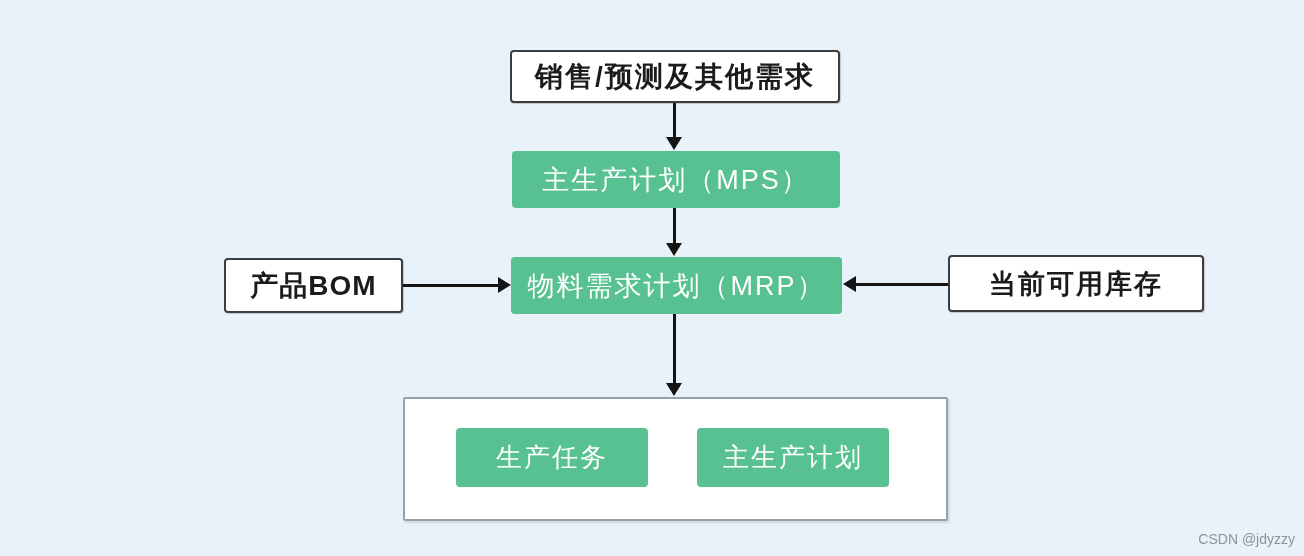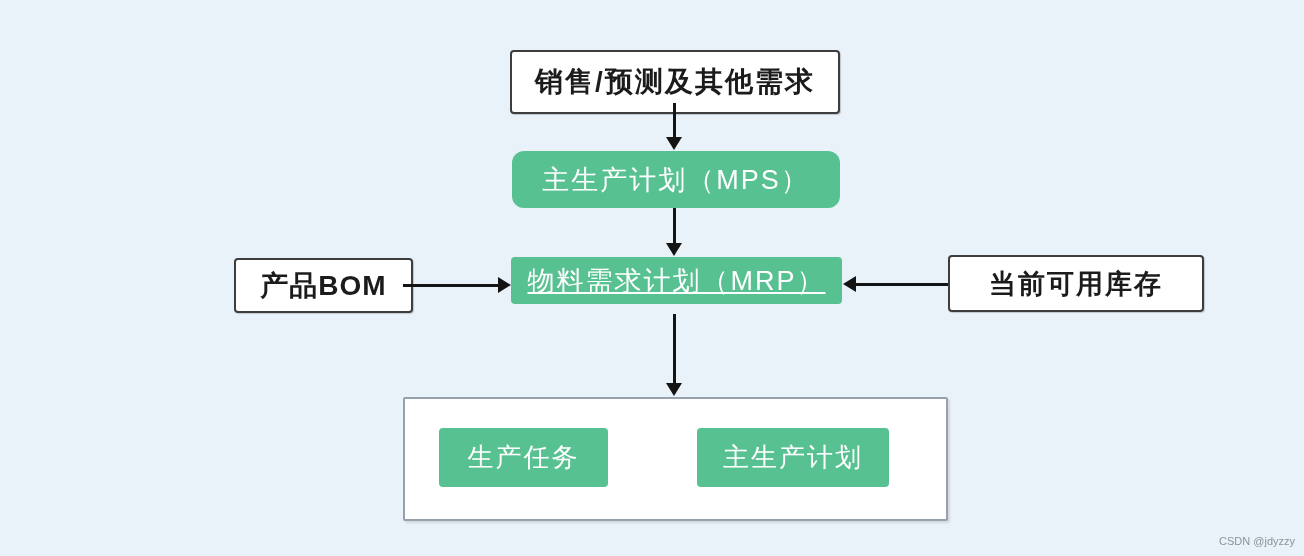--- a/index.html
+++ b/index.html
@@ -75,53 +75,53 @@
     position: absolute;
     width: 0; height: 0;
     border-top: 8px solid transparent;
     border-bottom: 8px solid transparent;
     border-right: 13px solid #141414;
   }
   .watermark {
     position: absolute;
     right: 9px;
     bottom: 9px;
-    font-size: 11px;
+    font-size: 14px;
     color: #8d939c;
     letter-spacing: 0;
   }
 </style>
 </head>
 <body>
 
 <div class="canvas">
 
-  <div class="node white" style="left:510px; top:50px; width:330px; height:64px; font-size:28px;">
+  <div class="node white" style="left:510px; top:50px; width:330px; height:53px; font-size:28px;">
     <span>销售/预测及其他需求</span>
   </div>
 
   <div>
     <div class="vline" style="left:673px; top:103px; height:35px;"></div>
     <div class="head-down" style="left:666px; top:137px;"></div>
   </div>
 
-  <div class="node green" style="left:512px; top:151px; width:328px; height:57px; font-size:27px;border-radius:12px;">
+  <div class="node green" style="left:512px; top:151px; width:328px; height:57px; font-size:27px;">
     <span>主生产计划（MPS）</span>
   </div>
 
   <div>
     <div class="vline" style="left:673px; top:208px; height:36px;"></div>
     <div class="head-down" style="left:666px; top:243px;"></div>
   </div>
 
-  <div class="node green" style="left:511px; top:257px; width:331px; height:47px; font-size:27px;text-decoration:underline;">
+  <div class="node green" style="left:511px; top:257px; width:331px; height:57px; font-size:27px;">
     <span>物料需求计划（MRP）</span>
   </div>
 
-  <div class="node white" style="left:234px; top:258px; width:179px; height:55px; font-size:28px; letter-spacing:1px;">
+  <div class="node white" style="left:224px; top:258px; width:179px; height:55px; font-size:28px; letter-spacing:1px;">
     <span>产品BOM</span>
   </div>
 
   <div>
     <div class="hline" style="left:403px; top:284px; width:96px;"></div>
     <div class="head-right" style="left:498px; top:277px;"></div>
   </div>
 
   <div class="node white" style="left:948px; top:255px; width:256px; height:57px; font-size:27px;">
     <span>当前可用库存</span>
@@ -132,21 +132,21 @@
     <div class="head-left" style="left:843px; top:276px;"></div>
   </div>
 
   <div>
     <div class="vline" style="left:673px; top:314px; height:70px;"></div>
     <div class="head-down" style="left:666px; top:383px;"></div>
   </div>
 
   <div class="container-box" style="left:403px; top:397px; width:545px; height:124px;"></div>
 
-  <div class="node green" style="left:439px; top:428px; width:169px; height:59px; font-size:26px;">
+  <div class="node green" style="left:456px; top:428px; width:192px; height:59px; font-size:26px;">
     <span>生产任务</span>
   </div>
 
   <div class="node green" style="left:697px; top:428px; width:192px; height:59px; font-size:26px;">
     <span>主生产计划</span>
   </div>
 
   <div class="watermark">CSDN @jdyzzy</div>
 
 </div>

